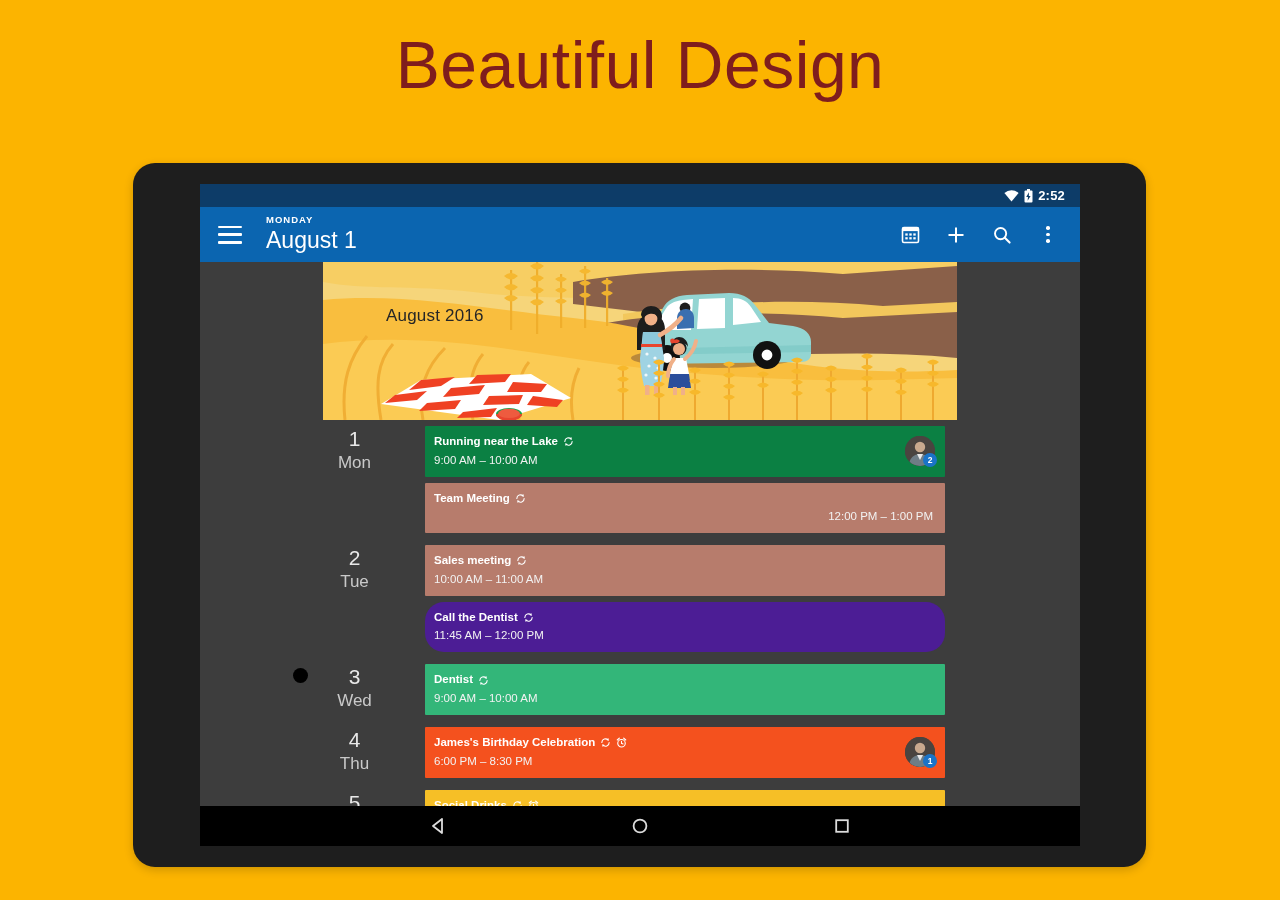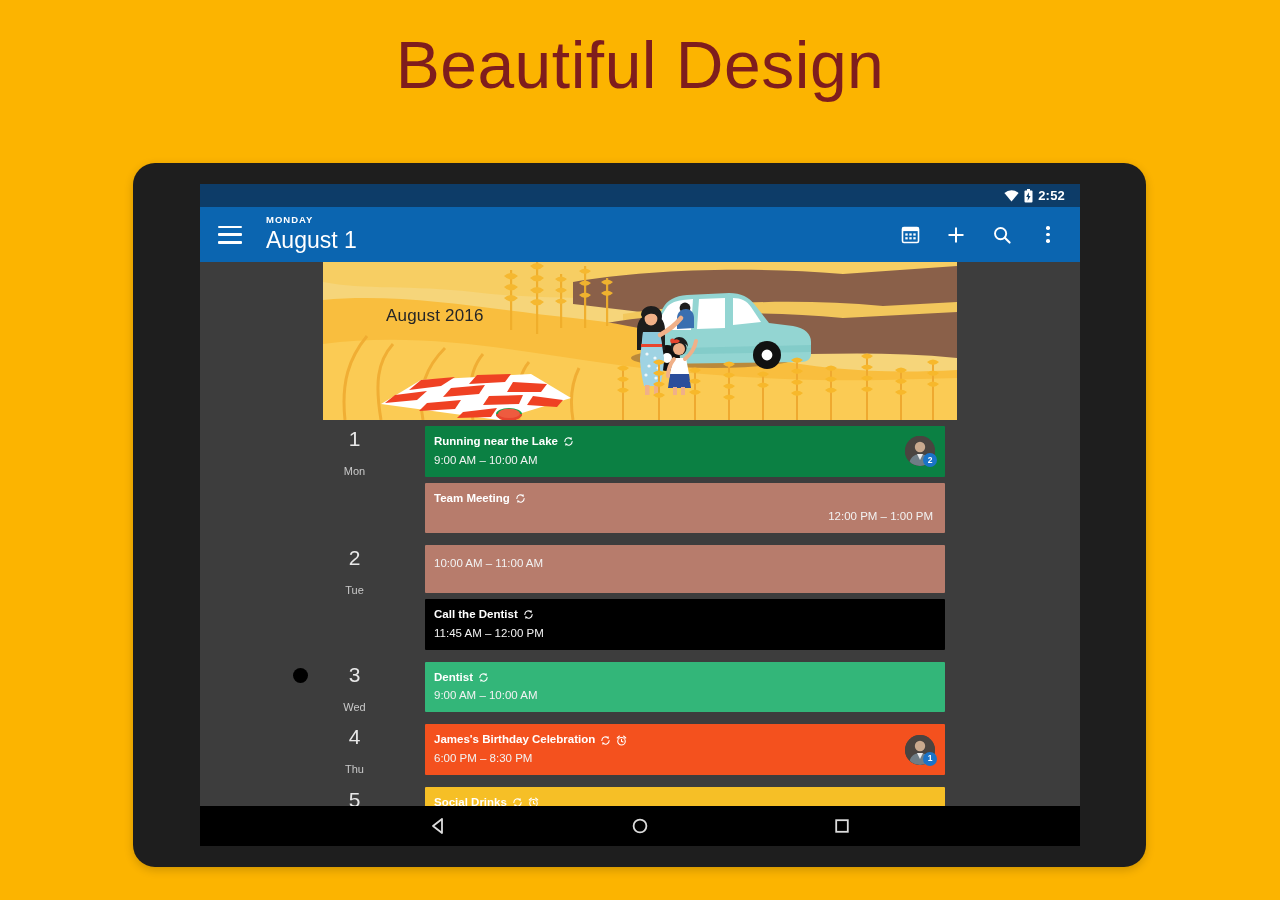--- a/index.html
+++ b/index.html
@@ -89,21 +89,21 @@
 
   
   .daylist{ background:#3d3d3d; }
   .dayrow{ display:flex; align-items:flex-start; }
   .daycell{
     width:63px; flex:0 0 63px;
     display:flex; flex-direction:column; align-items:center;
     padding-top:8px;
   }
   .daynum{ font-size:21px; color:#e8e8e8; font-weight:300; line-height:1.05; }
-  .dayname{ font-size:11px; color:#c9c9c9; line-height:1.4; margin-top:14px;text-align:center; }
+  .dayname{ font-size:17px; color:#c9c9c9; line-height:1.4; margin-top:1px;text-align:center; }
   .events{ flex:1; display:flex; flex-direction:column; gap:6px; padding:6px 12px 6px 0;margin-left:39px; }
   .event{
     position:relative;
     border-radius:1px;
     padding:8px 12px 9px 9px;
     min-height:48px;
     cursor:pointer;
   }
   .ev-title{
     font-size:11.5px; font-weight:bold; color:#ffffff;
@@ -435,23 +435,33 @@
               </div>
             </div>
           </div>
           <div class="dayrow">
             <div class="daycell">
               <div class="daynum">2</div>
               <div class="dayname">Tue</div>
             </div>
             <div class="events">
               <div class="event" style="background: rgb(183, 124, 108);">
+                <div class="ev-title">
+                  <span>Sales meeting</span>
+                  <span class="ev-ic">
+                    <svg width="11" height="11" viewBox="0 0 12 12">
+                      <path d="M2 6 a4 4 0 0 1 7 -2.6 M10 6 a4 4 0 0 1 -7 2.7" fill="none" stroke="#ffffff" stroke-width="1.2" stroke-linecap="round"></path>
+                      <path d="M9.2 1.2 L9.4 3.8 L6.9 3.3 Z" fill="#ffffff"></path>
+                      <path d="M2.8 10.8 L2.6 8.2 L5.1 8.7 Z" fill="#ffffff"></path>
+                    </svg>
+                  </span>
+                </div>
                 <div class="ev-time">10:00 AM – 11:00 AM</div>
               </div>
-              <div class="event" style="background: #000000;">
+              <div class="event" style="background: #4c1d95; border-radius: 19px;">
                 <div class="ev-title">
                   <span>Call the Dentist</span>
                   <span class="ev-ic">
                     <svg width="11" height="11" viewBox="0 0 12 12">
                       <path d="M2 6 a4 4 0 0 1 7 -2.6 M10 6 a4 4 0 0 1 -7 2.7" fill="none" stroke="#ffffff" stroke-width="1.2" stroke-linecap="round"></path>
                       <path d="M9.2 1.2 L9.4 3.8 L6.9 3.3 Z" fill="#ffffff"></path>
                       <path d="M2.8 10.8 L2.6 8.2 L5.1 8.7 Z" fill="#ffffff"></path>
                     </svg>
                   </span>
                 </div>

